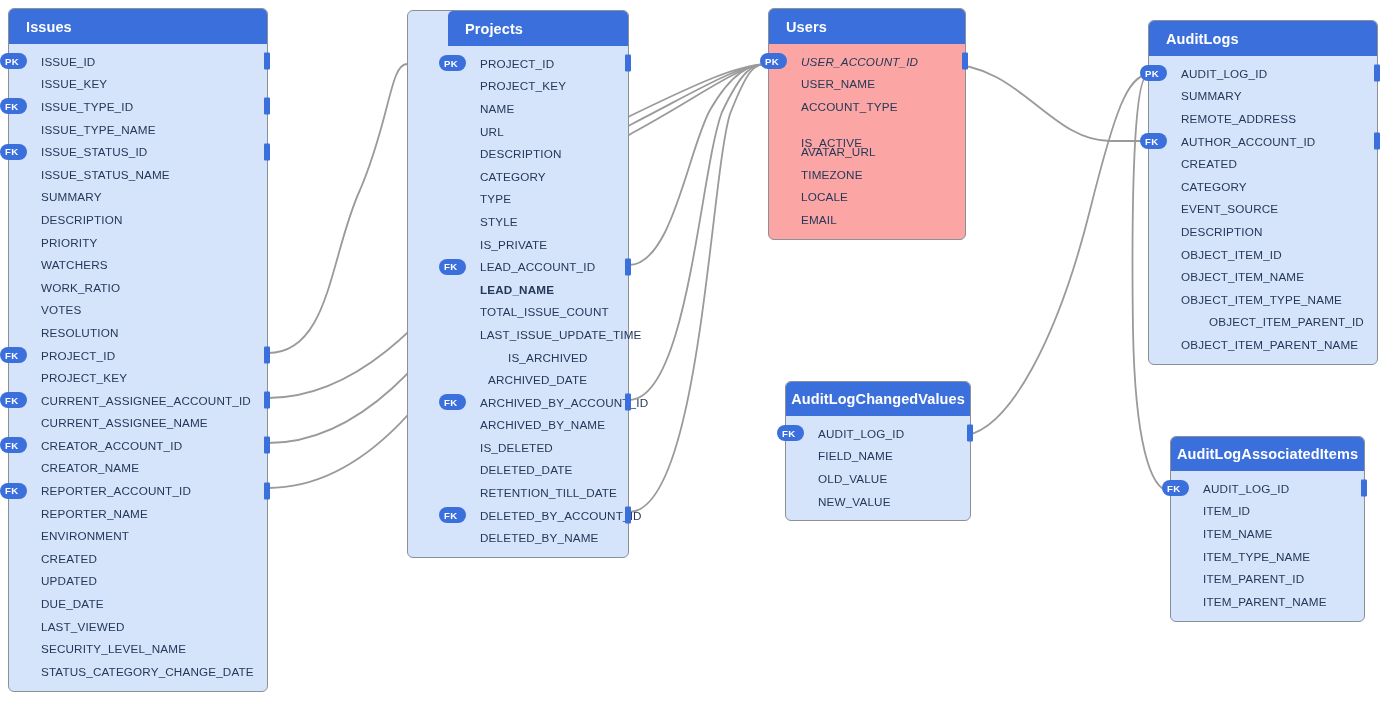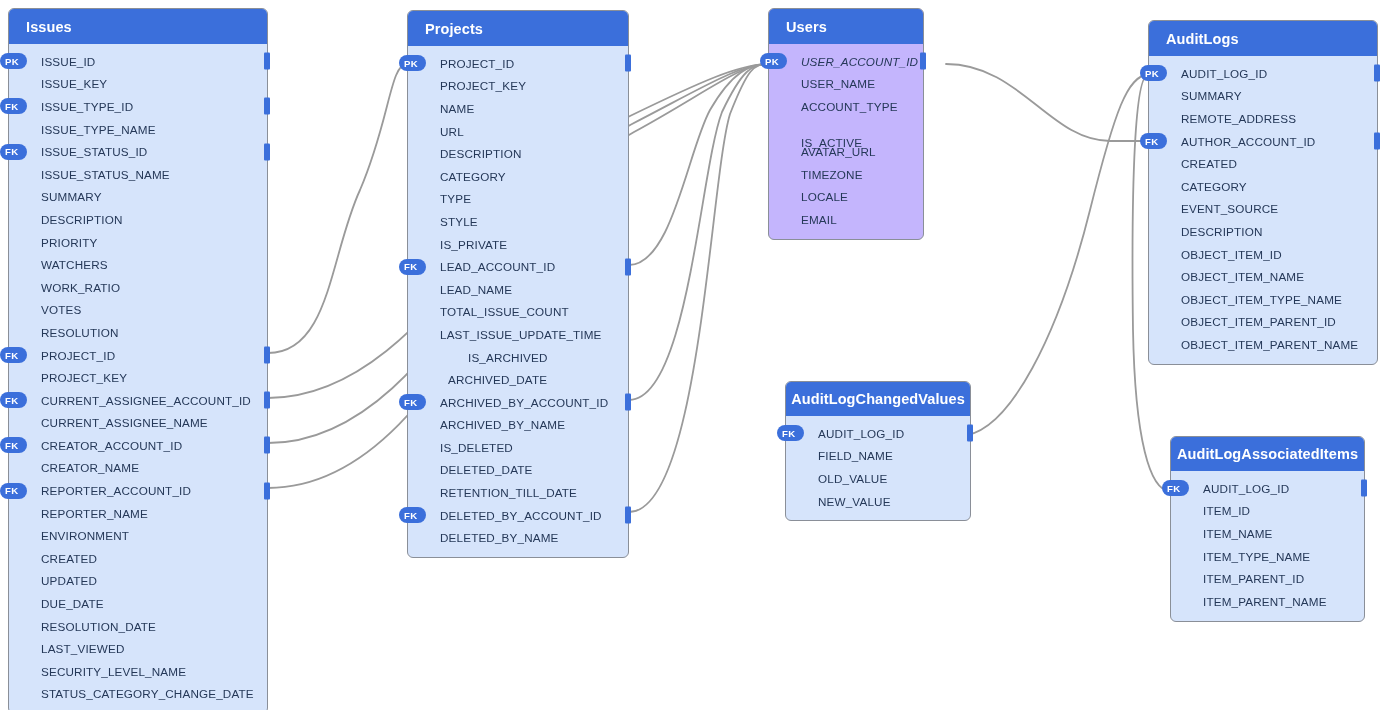--- a/index.html
+++ b/index.html
@@ -173,34 +173,31 @@
           <div class="col">
             <span class="nm" style="color: rgb(37, 56, 88);">CREATED</span>
           </div>
           <div class="col">
             <span class="nm" style="color: rgb(37, 56, 88);">UPDATED</span>
           </div>
           <div class="col">
             <span class="nm" style="color: rgb(37, 56, 88);">DUE_DATE</span>
           </div>
           <div class="col">
-            <span class="nm" style="color: rgb(37, 56, 88);">RESOLUTION_DATE</span>
-          </div>
-          <div class="col">
             <span class="nm" style="color: rgb(37, 56, 88);">LAST_VIEWED</span>
           </div>
           <div class="col">
             <span class="nm" style="color: rgb(37, 56, 88);">SECURITY_LEVEL_NAME</span>
           </div>
           <div class="col">
             <span class="nm" style="color: rgb(37, 56, 88);">STATUS_CATEGORY_CHANGE_DATE</span>
           </div>
         </div>
       </div>
-      <div class="table" style="left: 407px; top: 10px; width: 222px; background: rgb(214, 228, 251); border-color: rgb(138, 143, 152);">
+      <div class="table" style="left: 407px; top: 10px; width: 222px; background: rgb(214, 228, 251); border-color: rgb(138, 143, 152); padding-left: 40px;">
         <div class="thead left" style="background: rgb(59, 111, 219); height: 35px;">Projects</div>
         <div class="tbody">
           <div class="col">
             <span class="badge" style="background: rgb(59, 111, 219);">PK</span>
             <span class="nm" style="color: rgb(37, 56, 88);">PROJECT_ID</span>
             <span class="port" style="background: rgb(59, 111, 219);"></span>
           </div>
           <div class="col">
             <span class="nm" style="color: rgb(37, 56, 88);">PROJECT_KEY</span>
           </div>
@@ -224,21 +221,21 @@
           </div>
           <div class="col">
             <span class="nm" style="color: rgb(37, 56, 88);">IS_PRIVATE</span>
           </div>
           <div class="col">
             <span class="badge" style="background: rgb(59, 111, 219);">FK</span>
             <span class="nm" style="color: rgb(37, 56, 88);">LEAD_ACCOUNT_ID</span>
             <span class="port" style="background: rgb(59, 111, 219);"></span>
           </div>
           <div class="col">
-            <span class="nm" style="color: rgb(37, 56, 88);">LEAD_NAME</span>
+            <span class="nm" style="color: rgb(37, 56, 88); font-weight: bold;">LEAD_NAME</span>
           </div>
           <div class="col">
             <span class="nm" style="color: rgb(37, 56, 88);">TOTAL_ISSUE_COUNT</span>
           </div>
           <div class="col">
             <span class="nm" style="color: rgb(37, 56, 88);">LAST_ISSUE_UPDATE_TIME</span>
           </div>
           <div class="col">
             <span class="nm" style="color: rgb(37, 56, 88); margin-left: 28px;">IS_ARCHIVED</span>
           </div>
@@ -265,21 +262,21 @@
           <div class="col">
             <span class="badge" style="background: rgb(59, 111, 219);">FK</span>
             <span class="nm" style="color: rgb(37, 56, 88);">DELETED_BY_ACCOUNT_ID</span>
             <span class="port" style="background: rgb(59, 111, 219);"></span>
           </div>
           <div class="col">
             <span class="nm" style="color: rgb(37, 56, 88);">DELETED_BY_NAME</span>
           </div>
         </div>
       </div>
-      <div class="table" style="left: 768px; top: 8px; width: 156px; background: #c4b5fd; border-color: rgb(138, 143, 152);">
+      <div class="table" style="left: 768px; top: 8px; width: 198px; background: #fca5a5; border-color: rgb(138, 143, 152);">
         <div class="thead left" style="background: rgb(59, 111, 219); height: 35px;">Users</div>
         <div class="tbody">
           <div class="col">
             <span class="badge" style="background: rgb(59, 111, 219);">PK</span>
             <span class="nm" style="color: rgb(37, 56, 88); font-style: italic;">USER_ACCOUNT_ID</span>
             <span class="port" style="background: rgb(59, 111, 219);"></span>
           </div>
           <div class="col">
             <span class="nm" style="color: rgb(37, 56, 88);">USER_NAME</span>
           </div>
@@ -337,21 +334,21 @@
           <div class="col">
             <span class="nm" style="color: rgb(37, 56, 88);">OBJECT_ITEM_ID</span>
           </div>
           <div class="col">
             <span class="nm" style="color: rgb(37, 56, 88);">OBJECT_ITEM_NAME</span>
           </div>
           <div class="col">
             <span class="nm" style="color: rgb(37, 56, 88);">OBJECT_ITEM_TYPE_NAME</span>
           </div>
           <div class="col">
-            <span class="nm" style="color: rgb(37, 56, 88);">OBJECT_ITEM_PARENT_ID</span>
+            <span class="nm" style="color: rgb(37, 56, 88); margin-left: 28px;">OBJECT_ITEM_PARENT_ID</span>
           </div>
           <div class="col">
             <span class="nm" style="color: rgb(37, 56, 88);">OBJECT_ITEM_PARENT_NAME</span>
           </div>
         </div>
       </div>
       <div class="table" style="left: 773px; top: 381px; width: 186px; background: rgb(214, 228, 251); border-color: rgb(138, 143, 152); margin-left: 12px;">
         <div class="thead center" style="background: rgb(59, 111, 219); height: 34px;">AuditLogChangedValues</div>
         <div class="tbody">
           <div class="col">

